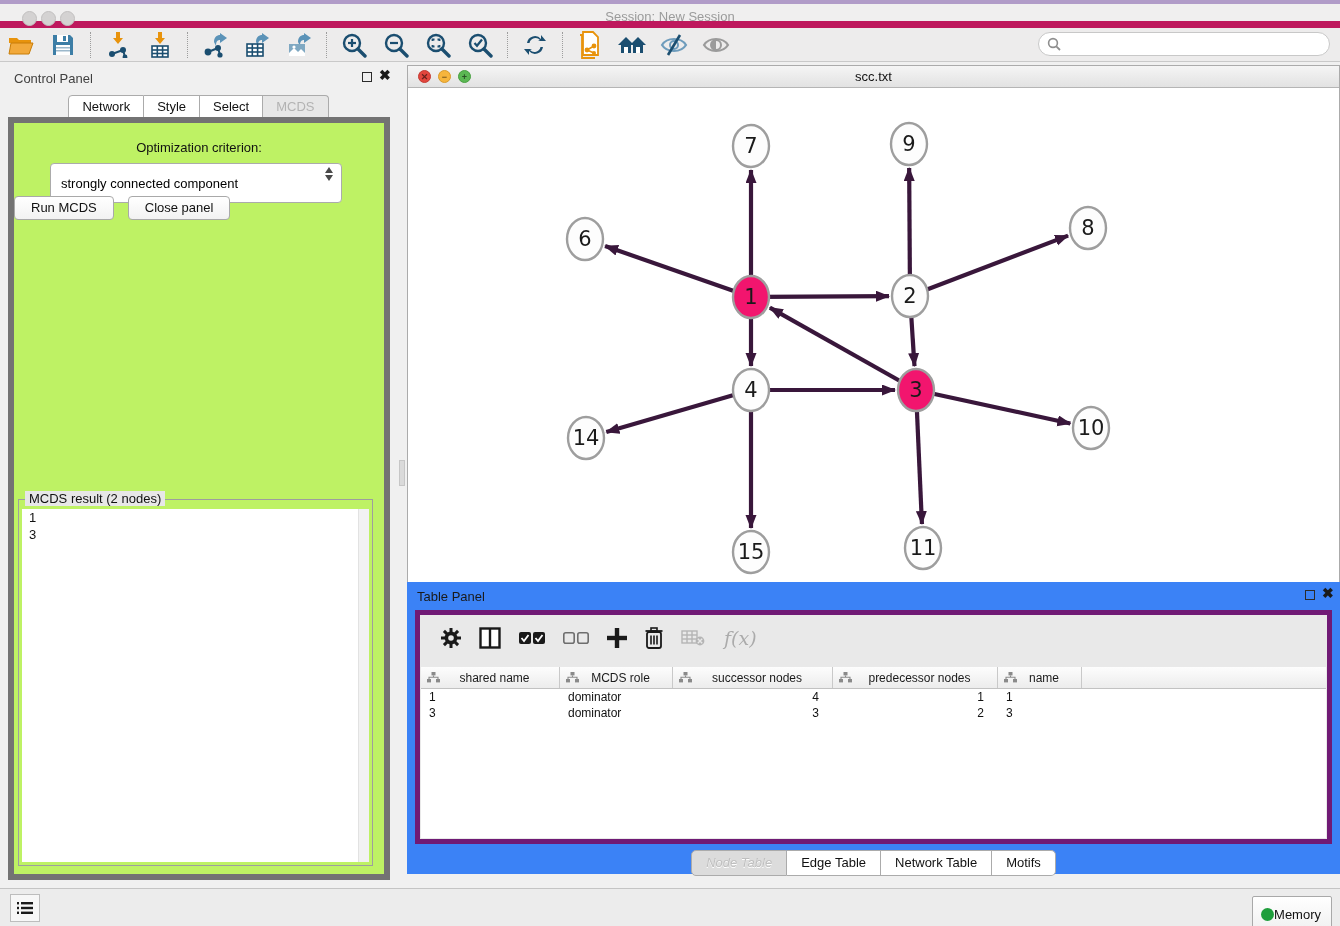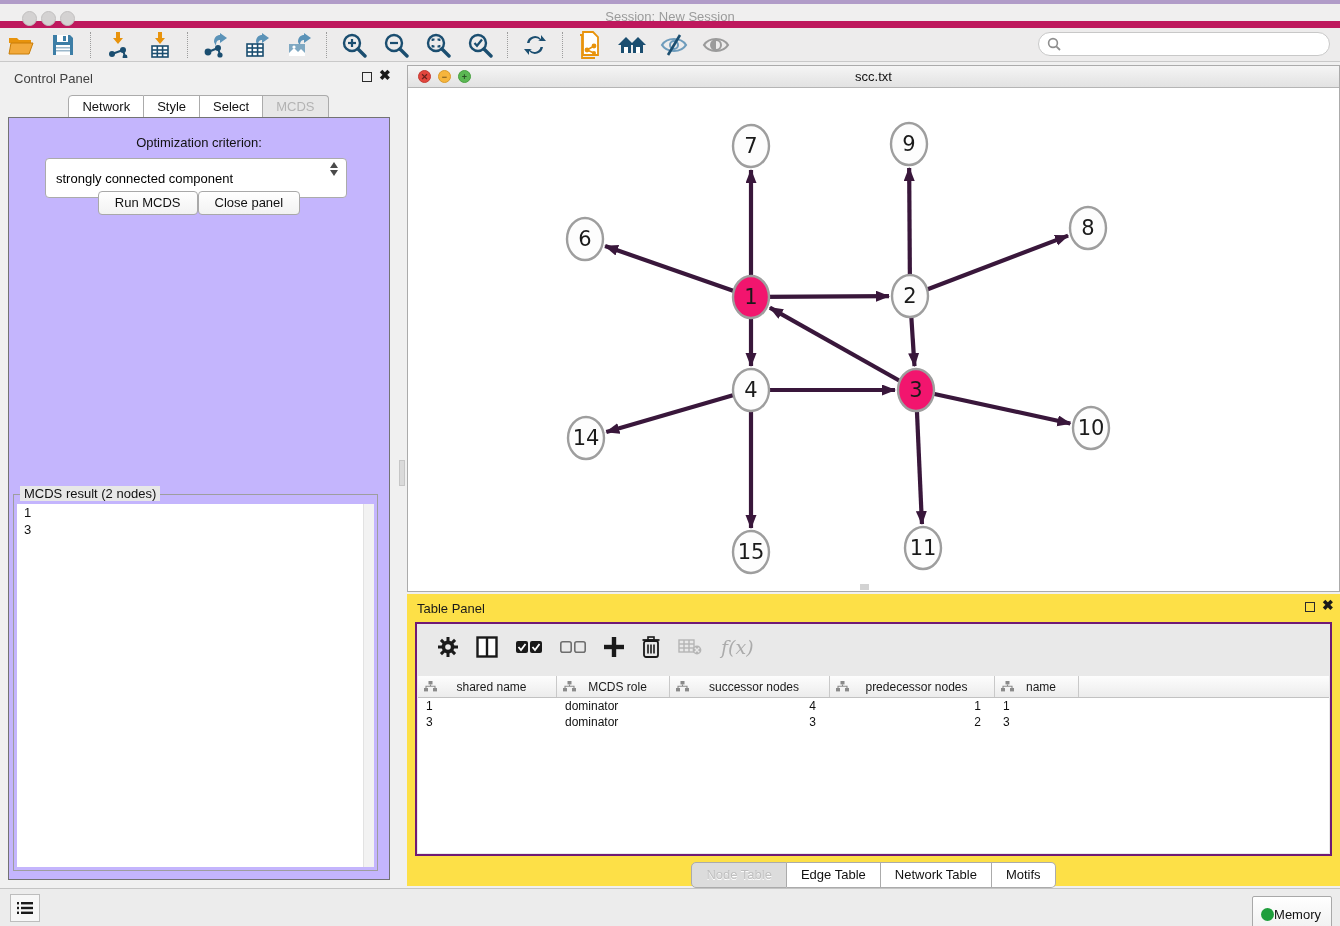--- a/index.html
+++ b/index.html
@@ -28,28 +28,28 @@
   #cp-header { position:absolute; left:0; top:0; width:100%; height:32px; }
   #cp-title { position:absolute; left:14px; top:9px; font-size:13px; color:#404040; }
   .panel-float-btn { position:absolute; top:10px; width:10px; height:10px; border:1.6px solid #2B2B2B; background:transparent; }
   .panel-close-btn { position:absolute; top:5px; font-size:14px; font-weight:bold; color:#1A1A1A; }
   #cp-tabs { position:absolute; left:0; top:33px; width:100%; display:flex; justify-content:center; }
   .cp-tab { font-size:13px; padding:3px 13px 4px; background:#FFFFFF; border:1px solid #ABABAB; border-left-width:0;
     color:#111; position:relative; }
   .cp-tab:first-child { border-left-width:1px; border-top-left-radius:4px; }
   .cp-tab:last-child { border-top-right-radius:4px; }
   .cp-tab.active { background:#E7E7E7; color:#B3B3B3; border-bottom-color:#E7E7E7; border-top-right-radius:4px; border-top-left-radius:0; }
-  #cp-content { position:absolute; left:8px; right:7px; top:55px; bottom:8px; background:#c4b5fd; border:1px solid #737373; }
+  #cp-content { position:absolute; left:8px; right:7px; top:55px; bottom:8px; background:#bef264; border:6px solid #737373; }
   #opt-label { position:absolute; left:0; right:0; top:17px; text-align:center; font-size:13px; color:#111; }
   #criterion-select { position:absolute; left:36px; right:42px; top:40px; height:40px; background:#FFFFFF;
     border:1px solid #ABABAB; border-radius:4px; display:flex; align-items:center; font-size:13px; padding-left:10px; }
   #criterion-stepper { position:absolute; right:6px; top:3px; width:12px; display:flex; flex-direction:column; align-items:center; gap:2px; }
   .tri-up { width:0; height:0; border-left:4px solid transparent; border-right:4px solid transparent; border-bottom:6px solid #4A4A4A; }
   .tri-down { width:0; height:0; border-left:4px solid transparent; border-right:4px solid transparent; border-top:6px solid #4A4A4A; }
-  #cp-buttons { position:absolute; left:0; right:0; top:73px; display:flex; justify-content:center; }
+  #cp-buttons { position:absolute; left:0; right:0; top:73px; display:flex; gap:14px; }
   .mac-btn { font-size:13px; color:#111; background:linear-gradient(#FFFFFF,#F2F2F2);
     border:1px solid #A9A9A9; border-radius:4px; padding:3px 16px 4px; font-family:"Liberation Sans",sans-serif; }
   #result-box { position:absolute; left:4px; right:11px; top:376px; bottom:8px; border:1px solid #9E9E9E; }
   #result-legend { position:absolute; left:6px; top:-9px; background:#E7E7E7; font-size:13px; padding:0 4px; color:#111; }
   #result-inner { position:absolute; left:3px; right:3px; top:9px; bottom:3px; background:#FFFFFF; overflow:hidden; }
   #result-scroll { position:absolute; right:0; top:0; bottom:0; width:11px; background:#F2F2F2; border-left:1px solid #E2E2E2; }
   .result-line { font-size:13px; color:#111; padding-left:7px; line-height:17px; }
 
   
   #splitter { position:absolute; left:397px; top:62px; width:10px; height:826px; background:#F0F0F0; }
@@ -60,38 +60,38 @@
     border:1px solid #ABABAB; background:#FFFFFF; }
   #net-titlebar { position:absolute; left:0; top:0; width:100%; height:22px;
     background:linear-gradient(#F5F5F5,#E2E2E2); border-bottom:1px solid #B5B5B5; }
   .nt-dot { position:absolute; top:4px; width:13px; height:13px; border-radius:50%; font-size:9px; font-weight:bold;
     display:flex; align-items:center; justify-content:center; color:rgba(0,0,0,0.55); }
   #net-title { position:absolute; left:0; right:0; top:3px; text-align:center; font-size:13px; color:#111; }
   #graph-svg { position:absolute; left:0; top:22px; }
   #net-hscroll { position:absolute; left:452px; bottom:1px; width:9px; height:6px; background:#D3D3D3; }
 
   
-  #table-panel { position:absolute; left:407px; top:594px; width:933px; height:292px; background:#fde047; }
+  #table-panel { position:absolute; left:407px; top:582px; width:933px; height:292px; background:#3b82f6; }
   #tp-title { position:absolute; left:10px; top:7px; font-size:13px; color:#1A1A1A; }
-  #tp-box { position:absolute; left:8px; right:8px; top:28px; bottom:30px; background:#E9E9E9; border:2px solid #701a75; }
+  #tp-box { position:absolute; left:8px; right:8px; top:28px; bottom:30px; background:#E9E9E9; border:5px solid #701a75; }
   #tp-toolbar { position:absolute; left:0; top:0; right:0; height:46px; display:flex; align-items:center; padding-left:12px; }
   .tp-icon { margin:0 9px; display:flex; align-items:center; justify-content:center; }
   #fx-label { font-size:19px; font-style:italic; font-family:"DejaVu Serif", serif; color:#ABABAB; margin-left:10px; }
   #tp-table { position:absolute; left:1px; right:1px; top:52px; bottom:1px; background:#FFFFFF; overflow:hidden; }
   #tp-header-row { display:flex; height:22px; background:linear-gradient(#FDFDFD,#ECECEC); border-bottom:1px solid #C2C2C2; }
   .th-cell { display:flex; align-items:center; border-right:1px solid #C9C9C9; font-size:12px; color:#1A1A1A; position:relative; }
   .th-label { flex:1; text-align:center; padding-right:10px; }
   .th-icon { margin-left:6px; }
   .tr-row { display:flex; height:16px; }
   .td-cell { font-size:12px; color:#111; line-height:16px; white-space:nowrap; overflow:hidden; }
   .td-left { text-align:left; padding-left:8px; }
   .td-right { text-align:right; padding-right:14px; }
   #tp-tabs { position:absolute; left:0; right:0; top:268px; display:flex; justify-content:center; }
   .tp-tab { font-size:13px; padding:4px 14px 5px; background:#FFFFFF; border:1px solid #ABABAB; border-left-width:0; color:#111; }
-  .tp-tab:first-child { border-left-width:1px; border-radius:5px 0 0 5px; }
+  .tp-tab:first-child { border-left-width:1px; border-radius:5px 0 0 5px;font-style:italic; }
   .tp-tab:last-child { border-radius:0 5px 5px 0; }
   .tp-tab.active { background:#DCDCDC; color:#BFBFBF; text-shadow:0 1px 0 #FFFFFF; }
 
   
   #statusbar { position:absolute; left:0; top:888px; width:1340px; height:38px; background:#ECECEC; border-top:1px solid #C4C4C4; }
   #menu-list-btn { position:absolute; left:10px; top:5px; width:30px; height:28px; background:#F7F7F7;
     border:1px solid #BDBDBD; display:flex; align-items:center; justify-content:center; }
   #memory-btn { position:absolute; right:8px; top:7px; height:36px; background:linear-gradient(#FFFFFF,#F0F0F0);
     border:1px solid #A9A9A9; border-radius:2px; display:flex; align-items:center; padding:0 10px 0 8px; }
   #memory-dot { width:13px; height:13px; border-radius:50%; background:#1F9E3C; }

